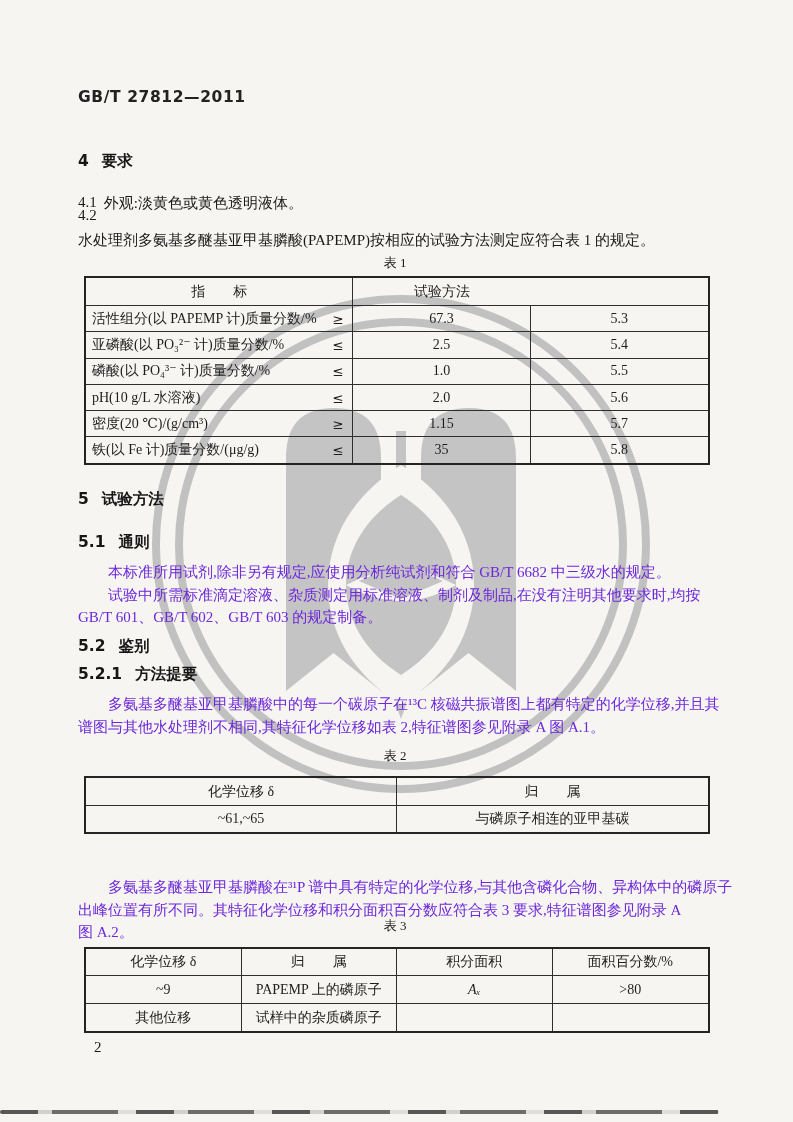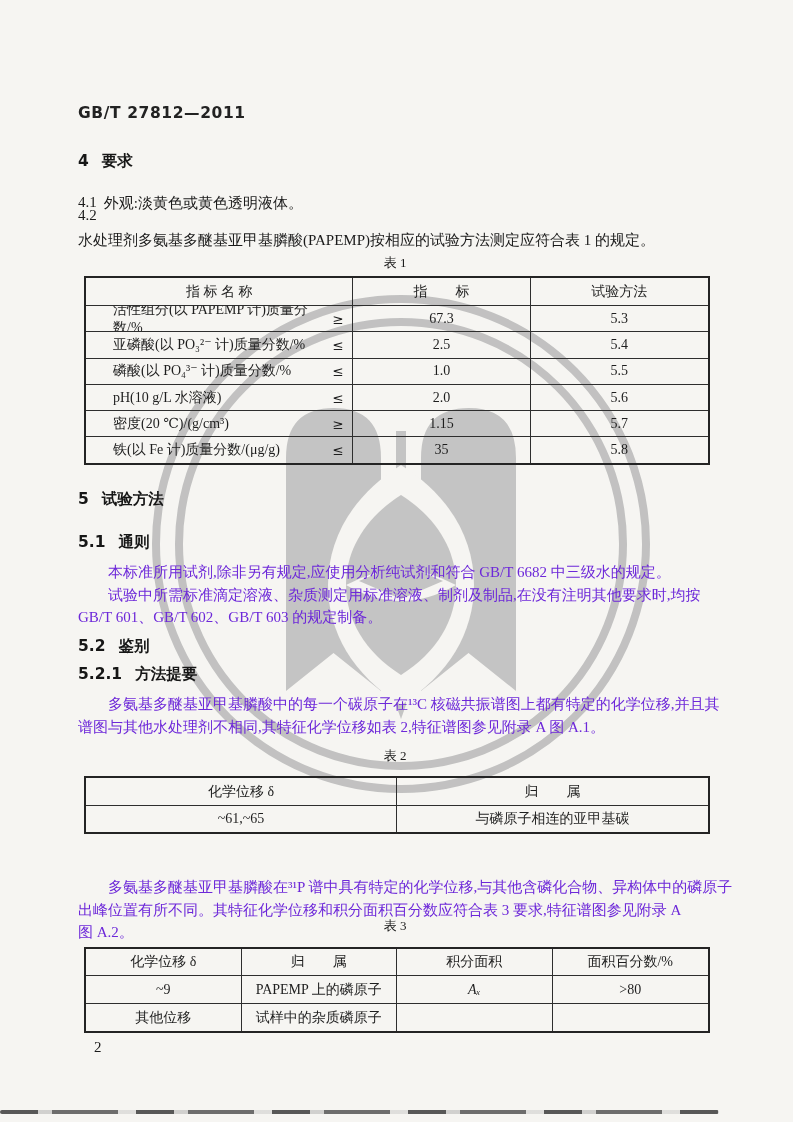--- a/index.html
+++ b/index.html
@@ -10,39 +10,39 @@
     color:#1c1c1c;
     position:relative;
     overflow:hidden;
   }
   .abs{position:absolute;}
   .content{position:absolute;inset:0;z-index:2;}
   .wm{position:absolute;left:148px;top:291px;width:506px;height:506px;z-index:1;opacity:.85;}
 
   .doc-header{
     font-family:"DejaVu Sans","Liberation Sans",sans-serif;
-    font-weight:bold;font-size:15.5px;letter-spacing:.6px;color:#222;margin-top:16px;
+    font-weight:bold;font-size:15.5px;letter-spacing:.6px;color:#222;
   }
   .heading{
     font-family:"DejaVu Sans","Liberation Sans",sans-serif;
     font-weight:bold;font-size:15.5px;color:#161616;
     display:flex;gap:13px;align-items:baseline;
   }
   .clause{font-size:15px;display:flex;gap:7px;color:#1a1a1a;}
   .para{font-size:15px;line-height:22.5px;width:636px;color:#6d28d9;}
   .para .ln{white-space:nowrap;}
   .para .indent{padding-left:30px;}
   .tcap{font-size:13px;text-align:center;width:622px;color:#1a1a1a;}
 
   .tbl{border:2px solid #242424;background:transparent;font-size:14px;color:#1e1e1e;}
   .trow{display:grid;border-bottom:1px solid #2e2e2e;}
   .trow:last-child{border-bottom:none;}
   .cell{border-right:1px solid #2e2e2e;display:flex;align-items:center;justify-content:center;padding:0 6px;box-sizing:border-box;overflow:hidden;}
   .cell:last-child{border-right:none;}
-  .cell.name-cell{justify-content:space-between;padding-left:27px;padding-right:9px;text-align:left;}
+  .cell.name-cell{justify-content:space-between;padding-left:6px;padding-right:9px;text-align:left;}
   .t1 .trow{grid-template-columns:43% 28.5% 28.5%;height:25.3px;}
   .t1 .trow.head{height:27px;}
   .t2 .trow{grid-template-columns:50% 50%;height:26px;}
   .t2 .trow.head{height:27px;}
   .t3 .trow{grid-template-columns:25% 25% 25% 25%;height:27px;}
   .t3 .trow.head{height:26px;}
   .rel{font-family:"DejaVu Sans","Liberation Sans",sans-serif;font-size:13.5px;}
   .italic-serif{font-style:italic;font-family:"Liberation Serif","DejaVu Serif",serif;}
   .pagenum{font-size:15px;color:#1a1a1a;}
 
@@ -89,21 +89,20 @@
 
   <div class="abs clause" style="left:78px;top:207px;flex-direction:column;">
     <span>4.2</span>
     <span>水处理剂多氨基多醚基亚甲基膦酸(PAPEMP)按相应的试验方法测定应符合表 1 的规定。</span>
   </div>
 
   <div class="abs tcap" style="left:84px;top:254px;">表 1</div>
 
   <div class="abs tbl t1" style="left:84px;top:276px;width:622px;">
     <div class="trow head">
-      <div class="cell">指 标 名 称</div>
       <div class="cell">指　　标</div>
       <div class="cell">试验方法</div>
     </div>
     <div class="trow">
       <div class="cell name-cell">
         <span>活性组分(以 PAPEMP 计)质量分数/%</span>
         <span class="rel">≥</span>
       </div>
       <div class="cell">67.3</div>
       <div class="cell">5.3</div>

